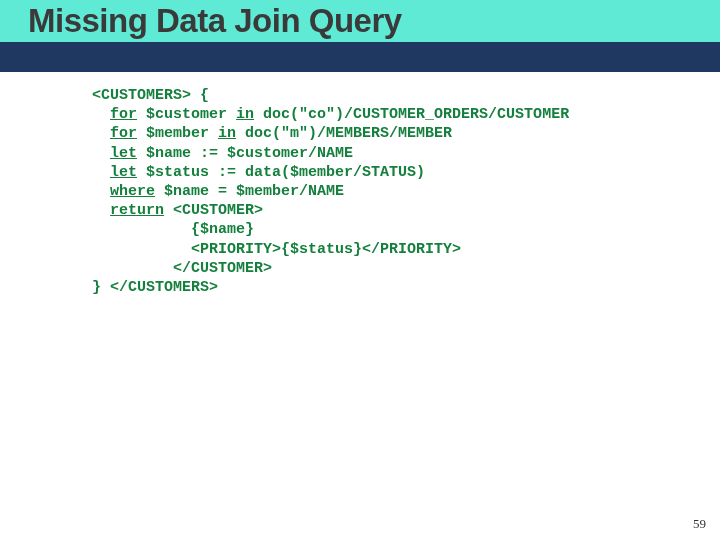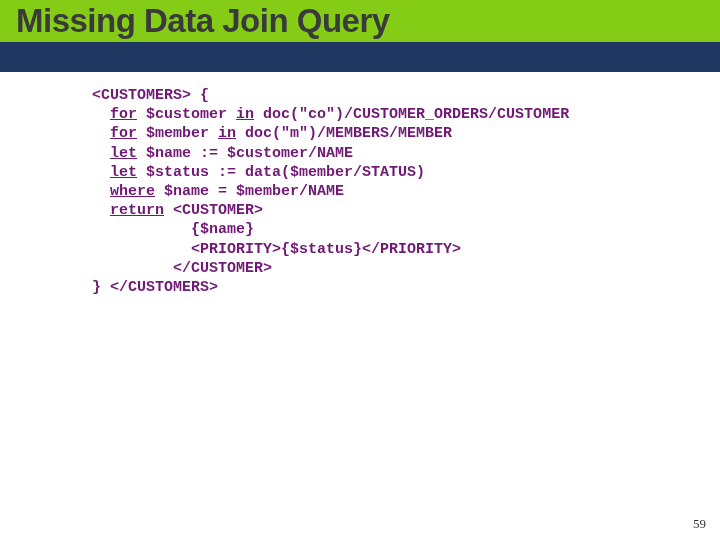--- a/index.html
+++ b/index.html
@@ -7,43 +7,43 @@
     padding: 0;
     width: 720px;
     height: 540px;
     background: #ffffff;
     font-family: Arial, Helvetica, sans-serif;
     overflow: hidden;
     position: relative;
   }
   
   .title-wrap {
-    background: #84cc16;
-    padding: 2px 0 0 4px;
+    background: #5eead4;
+    padding: 2px 0 0 16px;
   }
   .title-text {
     font-family: "Arial Black", Arial, sans-serif;
     font-weight: 900;
     font-size: 33px;
     color: #3a3a3a;
     padding: 0 12px 2px 12px;
     letter-spacing: -0.5px;
   }
   .band {
     background: #1f3862;
     height: 30px;
     width: 100%;
   }
   .code-block {
     margin: 14px 0 0 92px;
     font-family: "Courier New", Courier, monospace;
     font-size: 15px;
     font-weight: bold;
     line-height: 1.28;
-    color: #701a75;
+    color: #15803d;
     white-space: pre;
   }
   .kw { text-decoration: underline; }
   .page-num {
     position: absolute;
     right: 14px;
     bottom: 8px;
     font-size: 13px;
     color: #333;
     font-family: Liberation Serif, serif;

